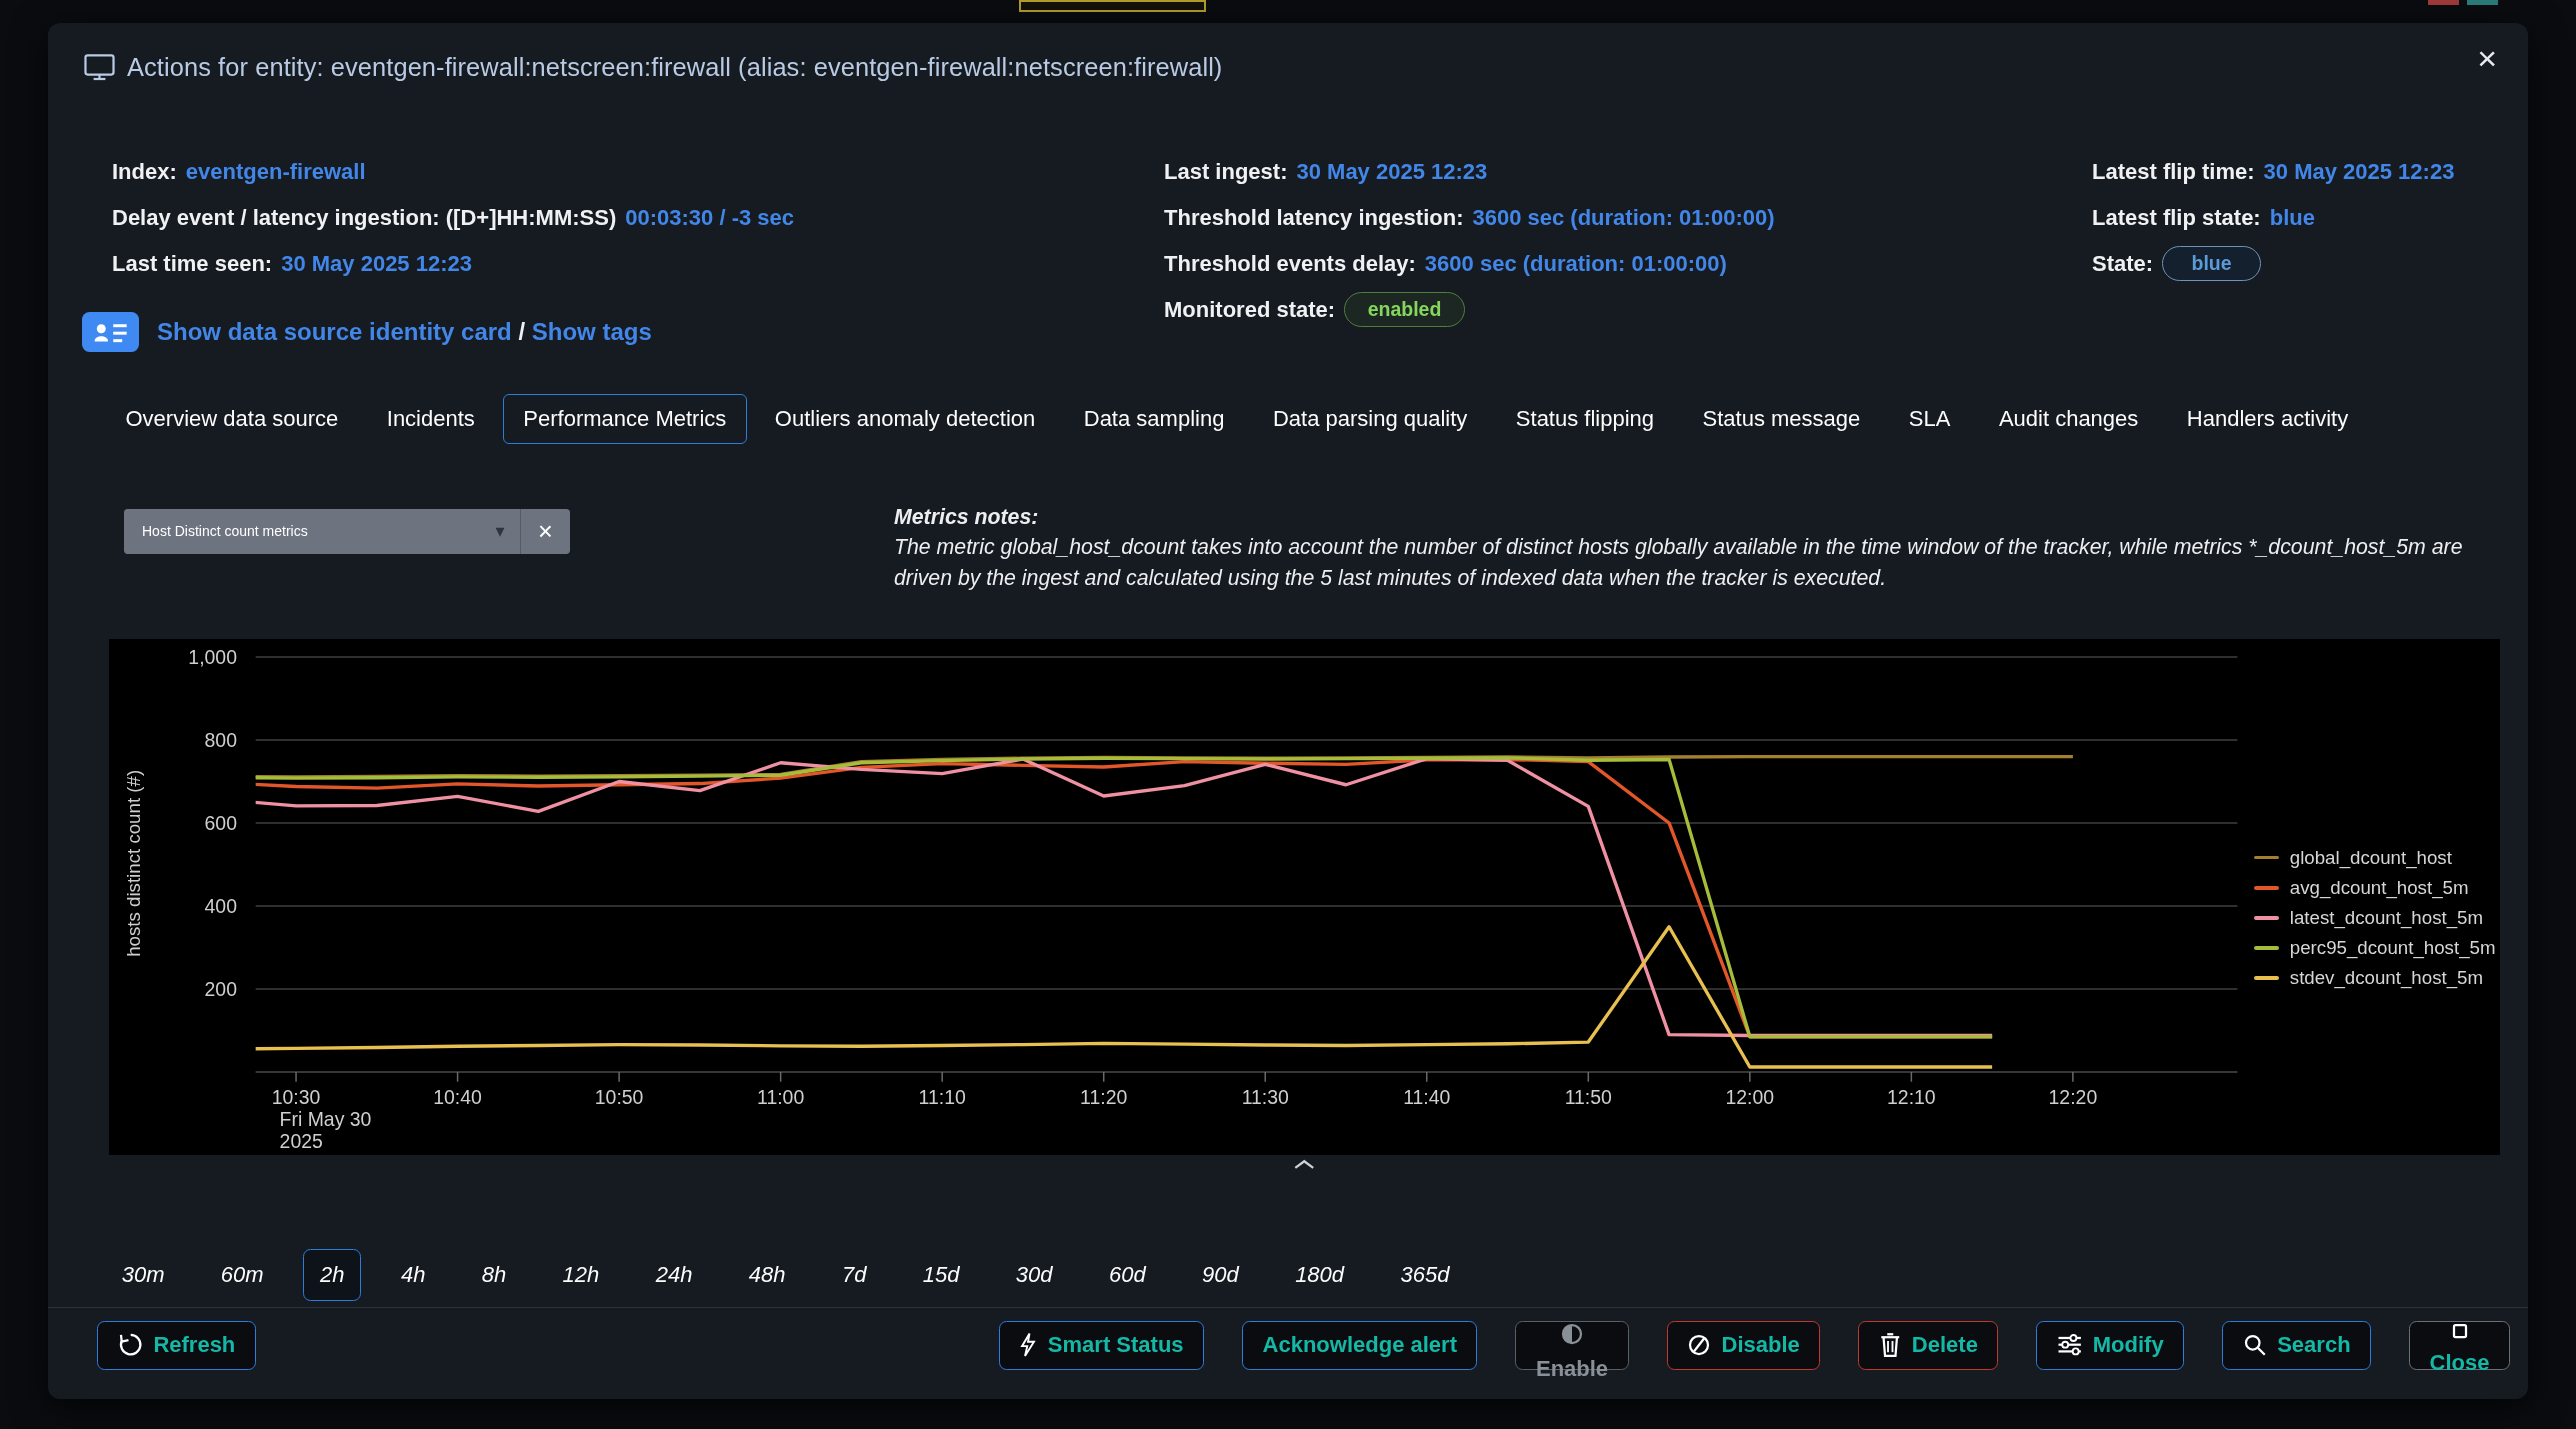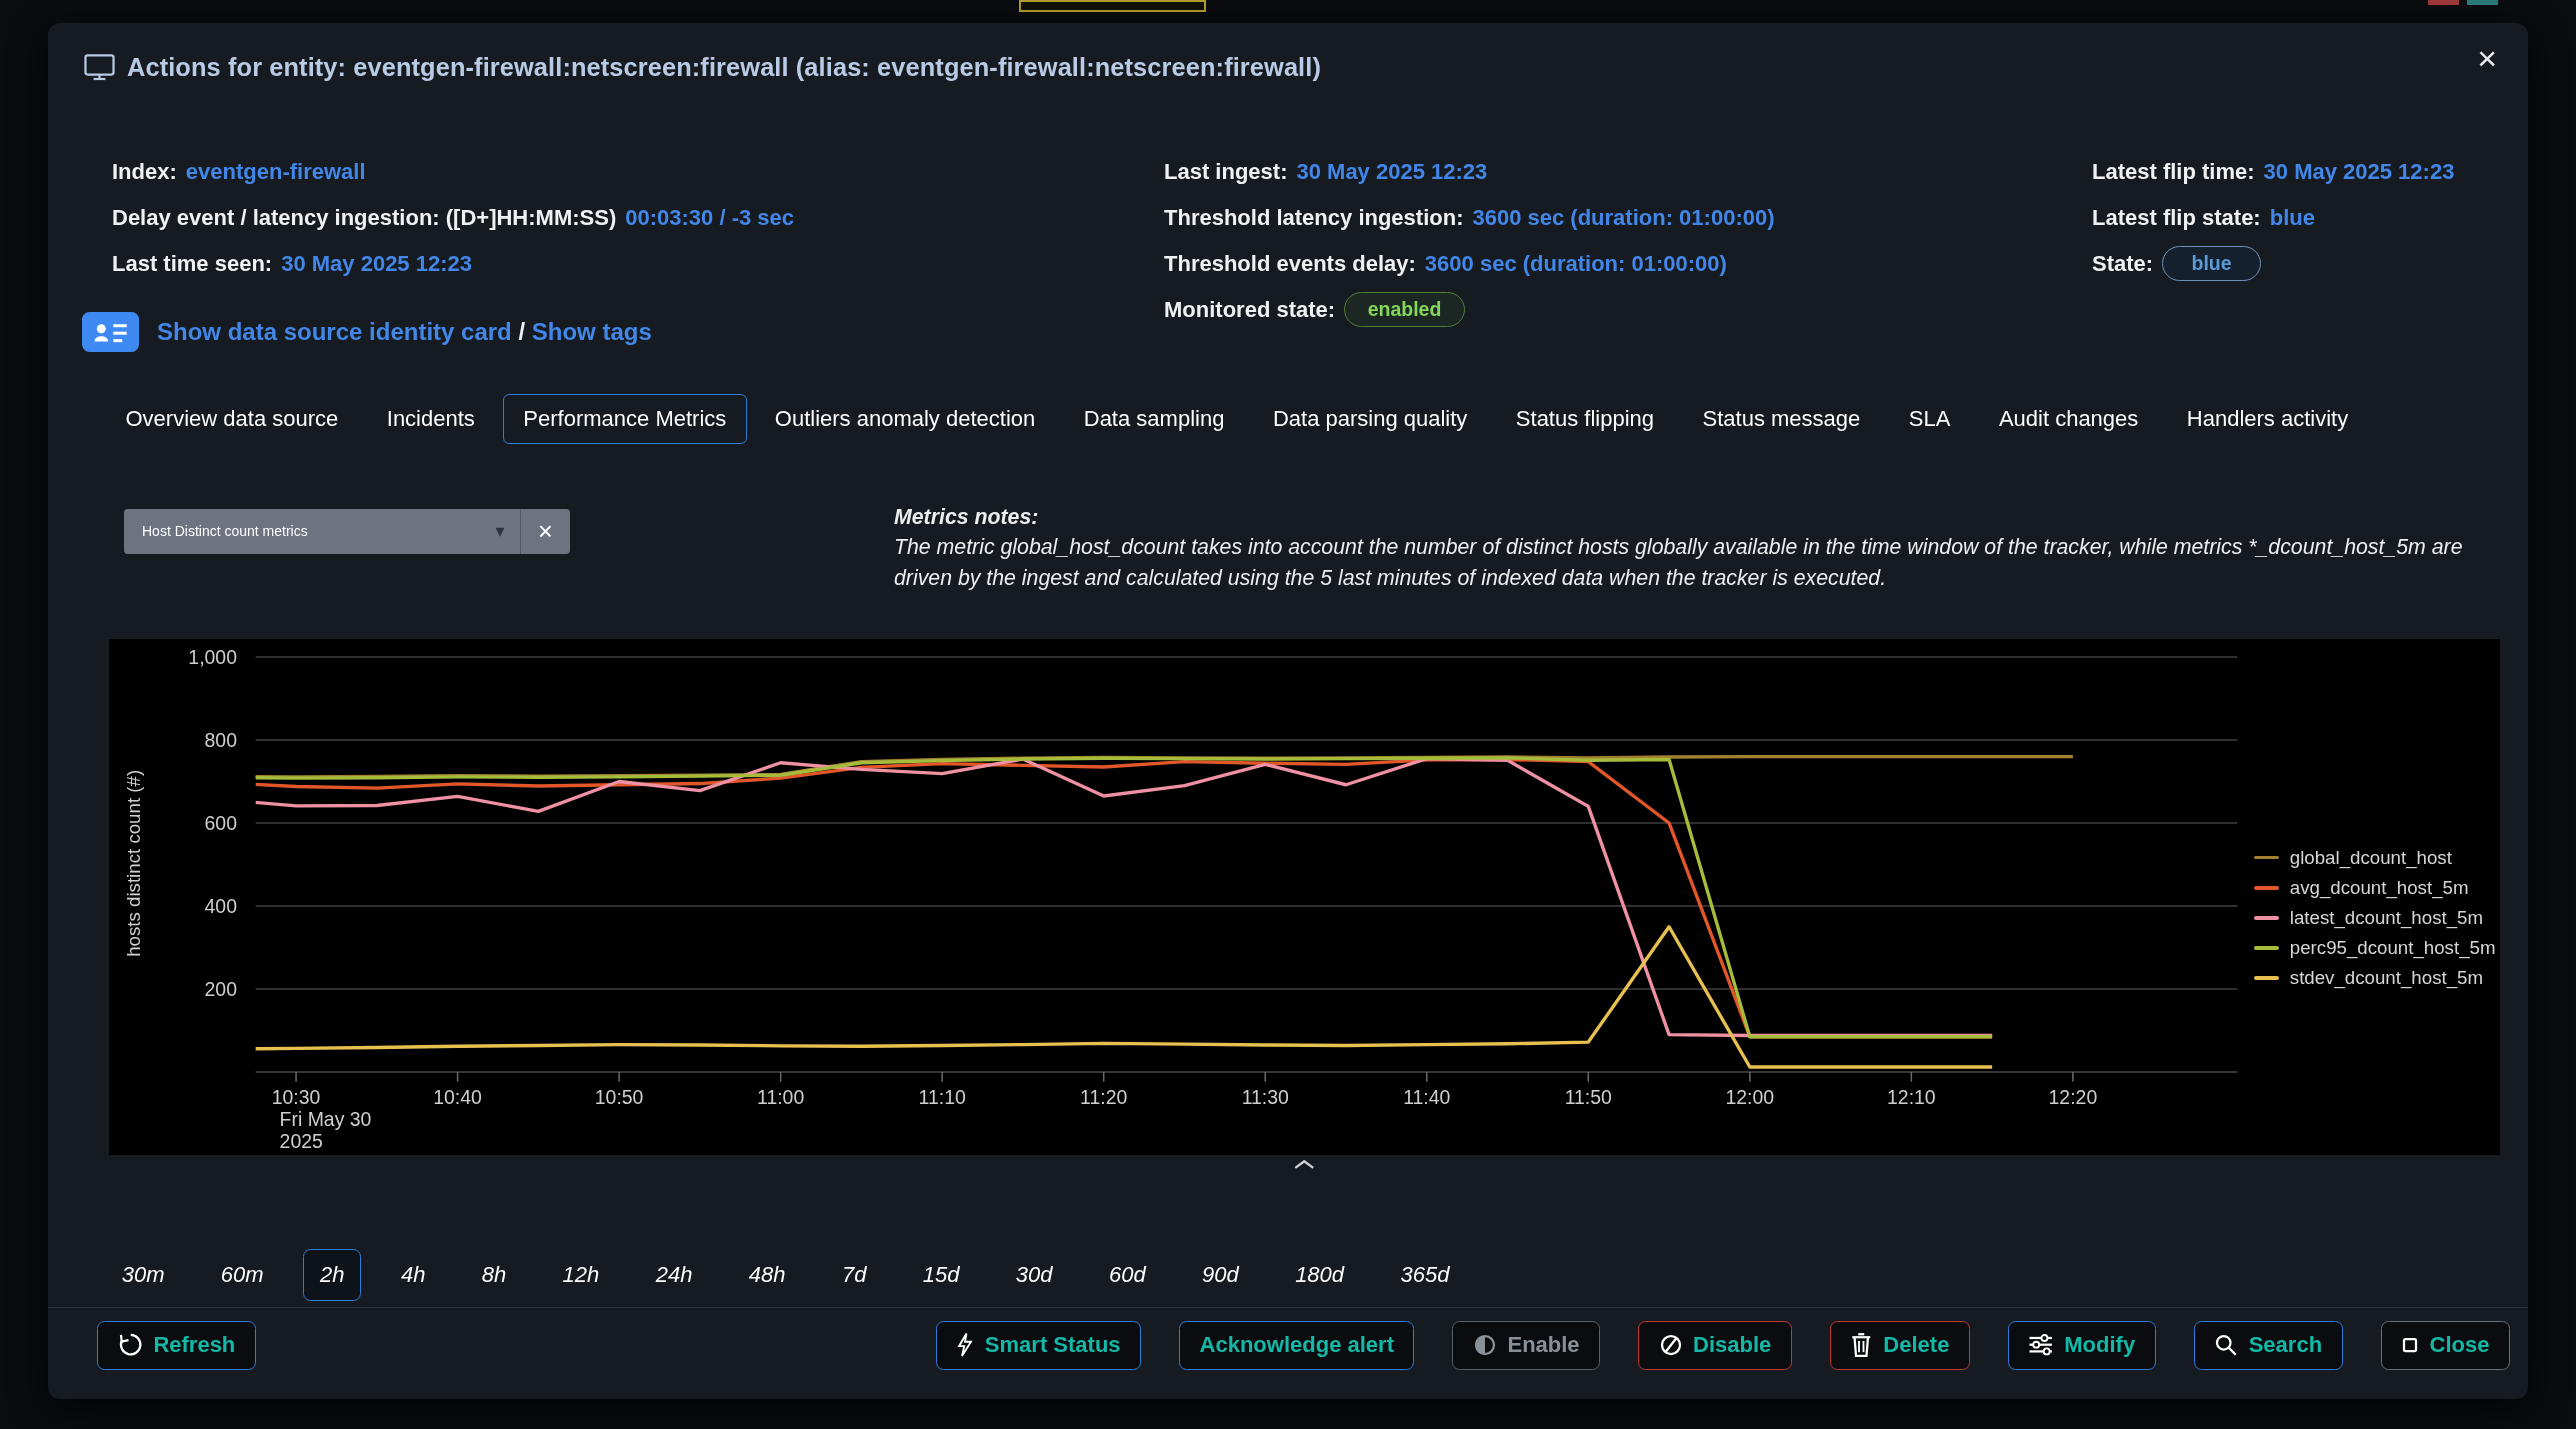--- a/index.html
+++ b/index.html
@@ -1,20 +1,20 @@
 <!DOCTYPE html>
 <html style="font-size:12px"><head>
 <meta charset="utf-8">
 <style>
   * { margin:0; padding:0; box-sizing:border-box; }
   html,body { width:2576px; height:1429px; background:#0a0c10; font-family:"Liberation Sans", sans-serif; overflow:hidden; position:relative; }
   .bg-artifact { position:absolute; top:0; }
   .modal { position:absolute; left:48px; top:22.5px; width:2480px; height:1376px; background:#161a21; border-radius:12px; box-shadow:0 9px 36px rgba(0,0,0,.75); }
   .titlebar { position:absolute; left:36px; top:30px; display:flex; align-items:center; gap:12px; color:#b9cbe4; }
-  .titlebar .title { font-size:25.4px; font-weight:bold; letter-spacing:0.1px; }
+  .titlebar .title { font-size:25.4px; font-weight:normal; letter-spacing:0.1px; }
   .close-x { position:absolute; right:31px; top:18px; font-size:34px; color:#e8eaee; cursor:pointer; line-height:1; }
   .info-col { position:absolute; top:126px; }
   .col1 { left:64px; } .col2 { left:1116px; } .col3 { left:2044px; }
   .irow { height:46px; display:flex; align-items:center; gap:9px; font-size:22px; }
   .lbl { color:#f0f1f3; font-weight:bold; white-space:nowrap; }
   .val { color:#4287e8; font-weight:bold; white-space:nowrap; }
   .pill { font-size:19.5px; font-weight:bold; border-radius:748px; padding:5.2px 22.5px; }
   .pill-green { color:#84d65c; border:1.5px solid #4f7f3c; background:rgba(90,160,70,.10); }
   .pill-blue  { color:#5b9bd8; border:1.5px solid #6e93ba; background:#15202e; padding:5.2px 28.4px;}
   .pill-crit  { color:#e48bb0; border:1.5px solid #9d6080; background:#2a1c25; }
@@ -39,21 +39,21 @@
   .leg-label { font-size:18.7px; color:#d6d6d6; }
   .caret-wrap { position:absolute; left:1245px; top:1136px; }
   .ranges { position:absolute; left:57px; top:1226px; display:flex; align-items:center; gap:23px;font-style:italic; }
   .range { font-size:22px; color:#fdfdfd; padding:12px 15.7px; border:1.5px solid transparent; border-radius:7.5px; cursor:pointer; }
   .range.active { border-color:#2e7ddb; background:#0e1319; }
   .divider { position:absolute; left:0; top:1284px; width:100%; height:1.5px; background:#2e3238; }
   .footer { position:absolute; left:49px; right:18px; top:1298px; height:49px; display:flex; align-items:center; }
   .btn { height:49px; display:flex; align-items:center; gap:10.5px; padding:0 19.5px; background:#0a0c10; border-radius:7.5px; font-size:22px; color:#14b8a6; font-weight:bold; cursor:pointer; border:1.9px solid #2e7ddb; }
   .btn svg { flex:none; }
   .b-red { border-color:#c0392f; }
-  .b-gray { border-color:#6a7077; }
+  .b-gray { border-color:#6a7077;flex-direction:column; }
   .b-disabled { border-color:#5a6067; color:#8a9098; cursor:default; }
   .right-group { margin-left:auto; display:flex; gap:38px; }
   text { font-family:"Liberation Sans", sans-serif; }
 </style>
 </head>
 <body>
 
 <div class="bg-artifact" style="left:1019px; width:187px; height:12px; border:2.2px solid #b6a02c; background:#14130a;"></div>
 <div class="bg-artifact" style="left:2428px; width:31px; height:5.2px; background:#a33a3a;"></div>
 <div class="bg-artifact" style="left:2467px; width:31px; height:5.2px; background:#2c7d7d;"></div>

